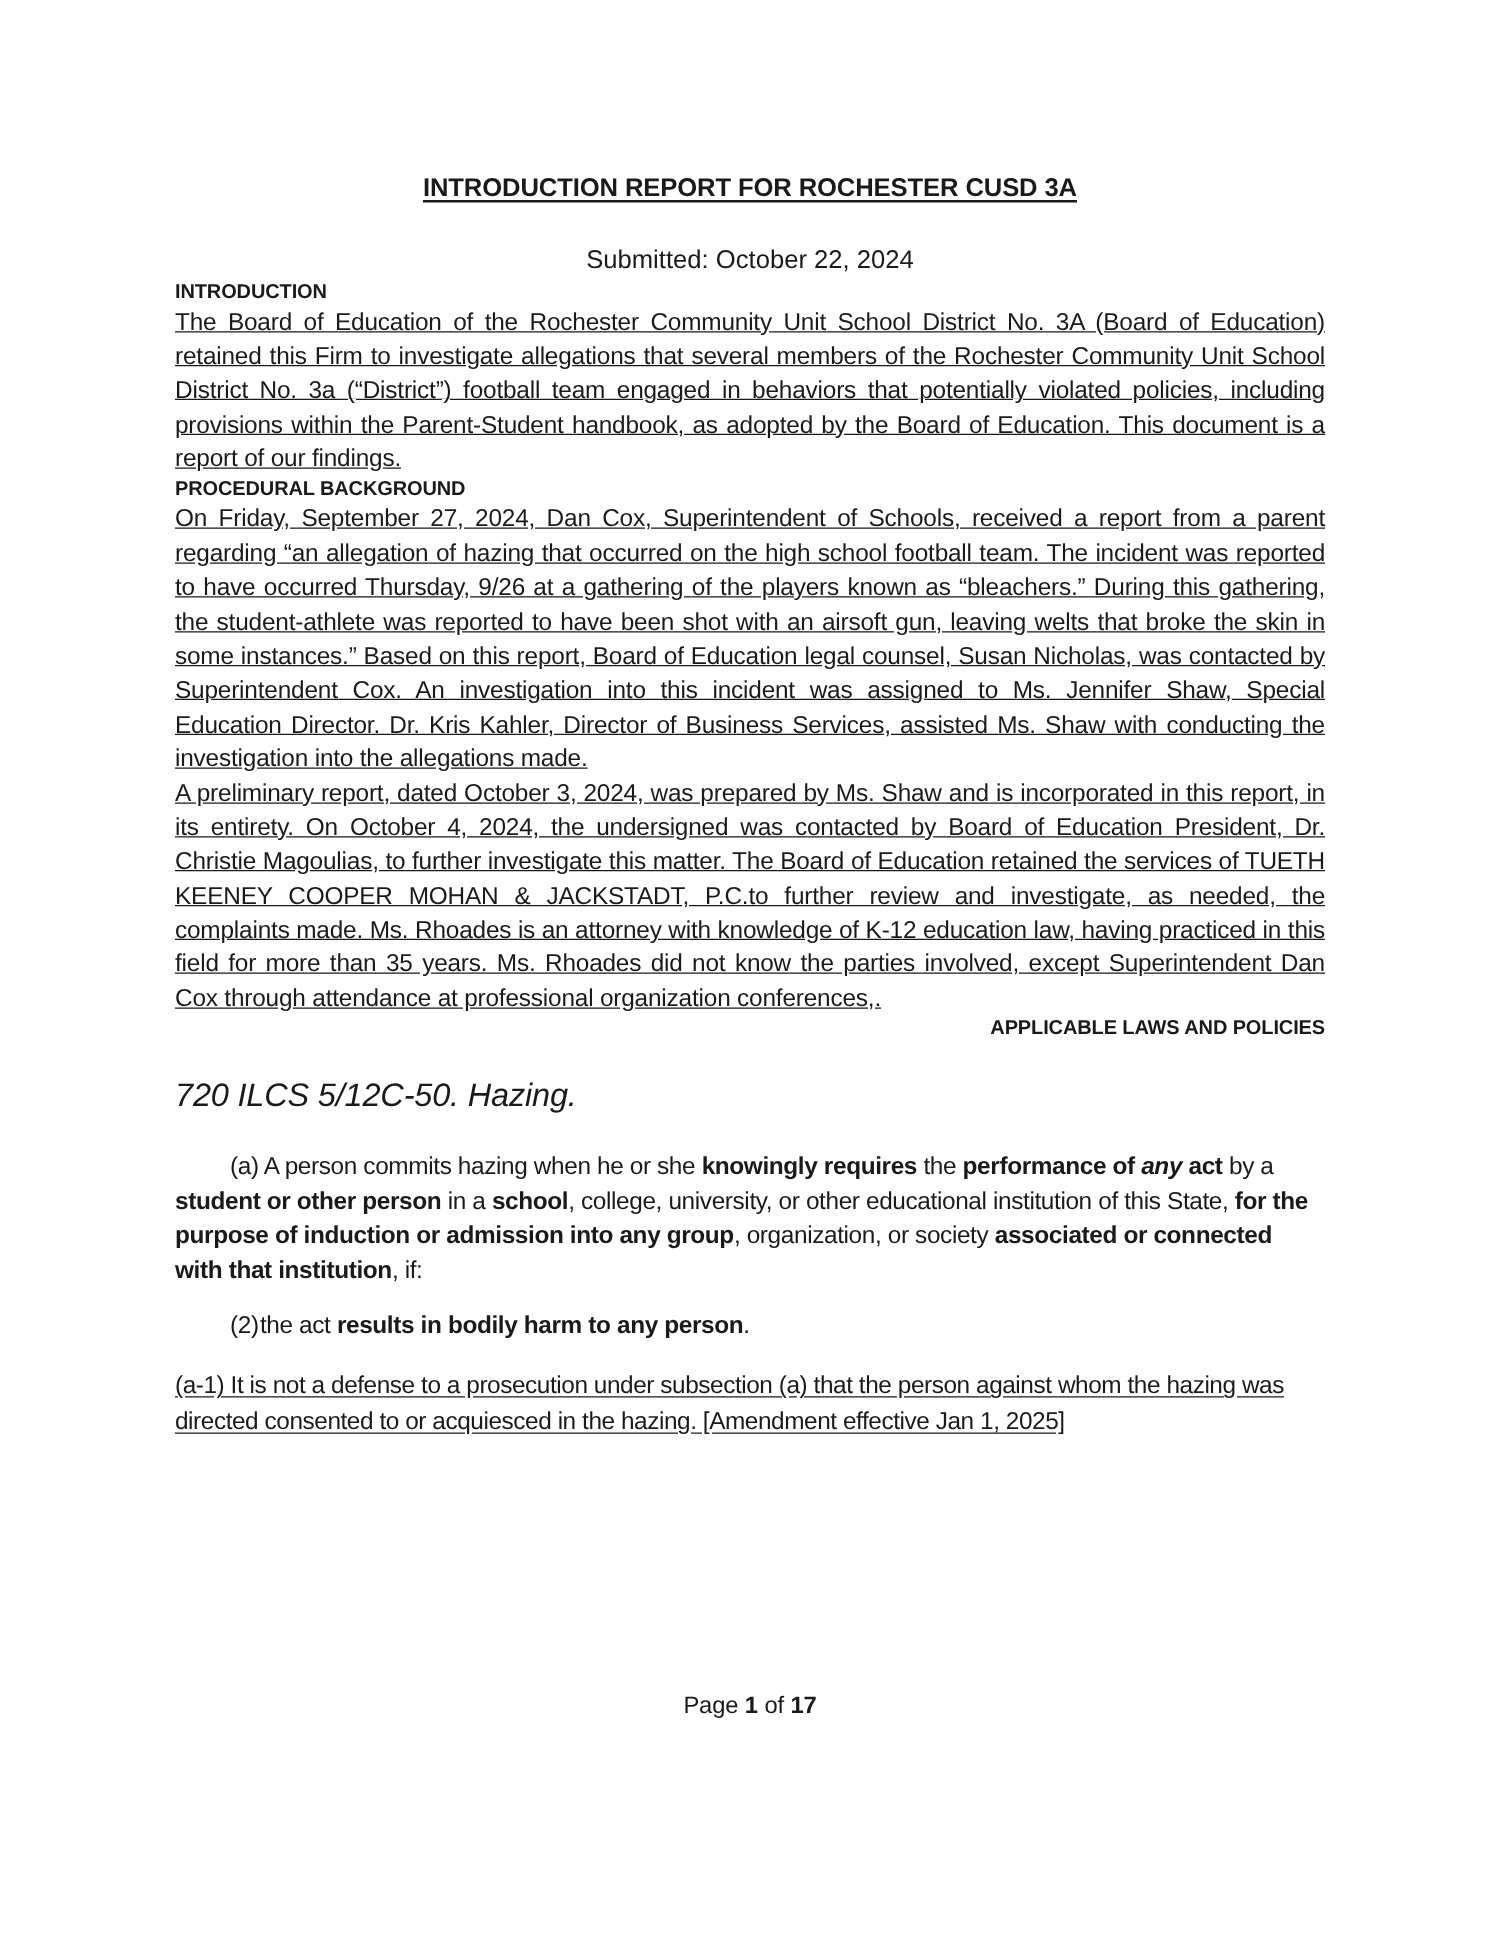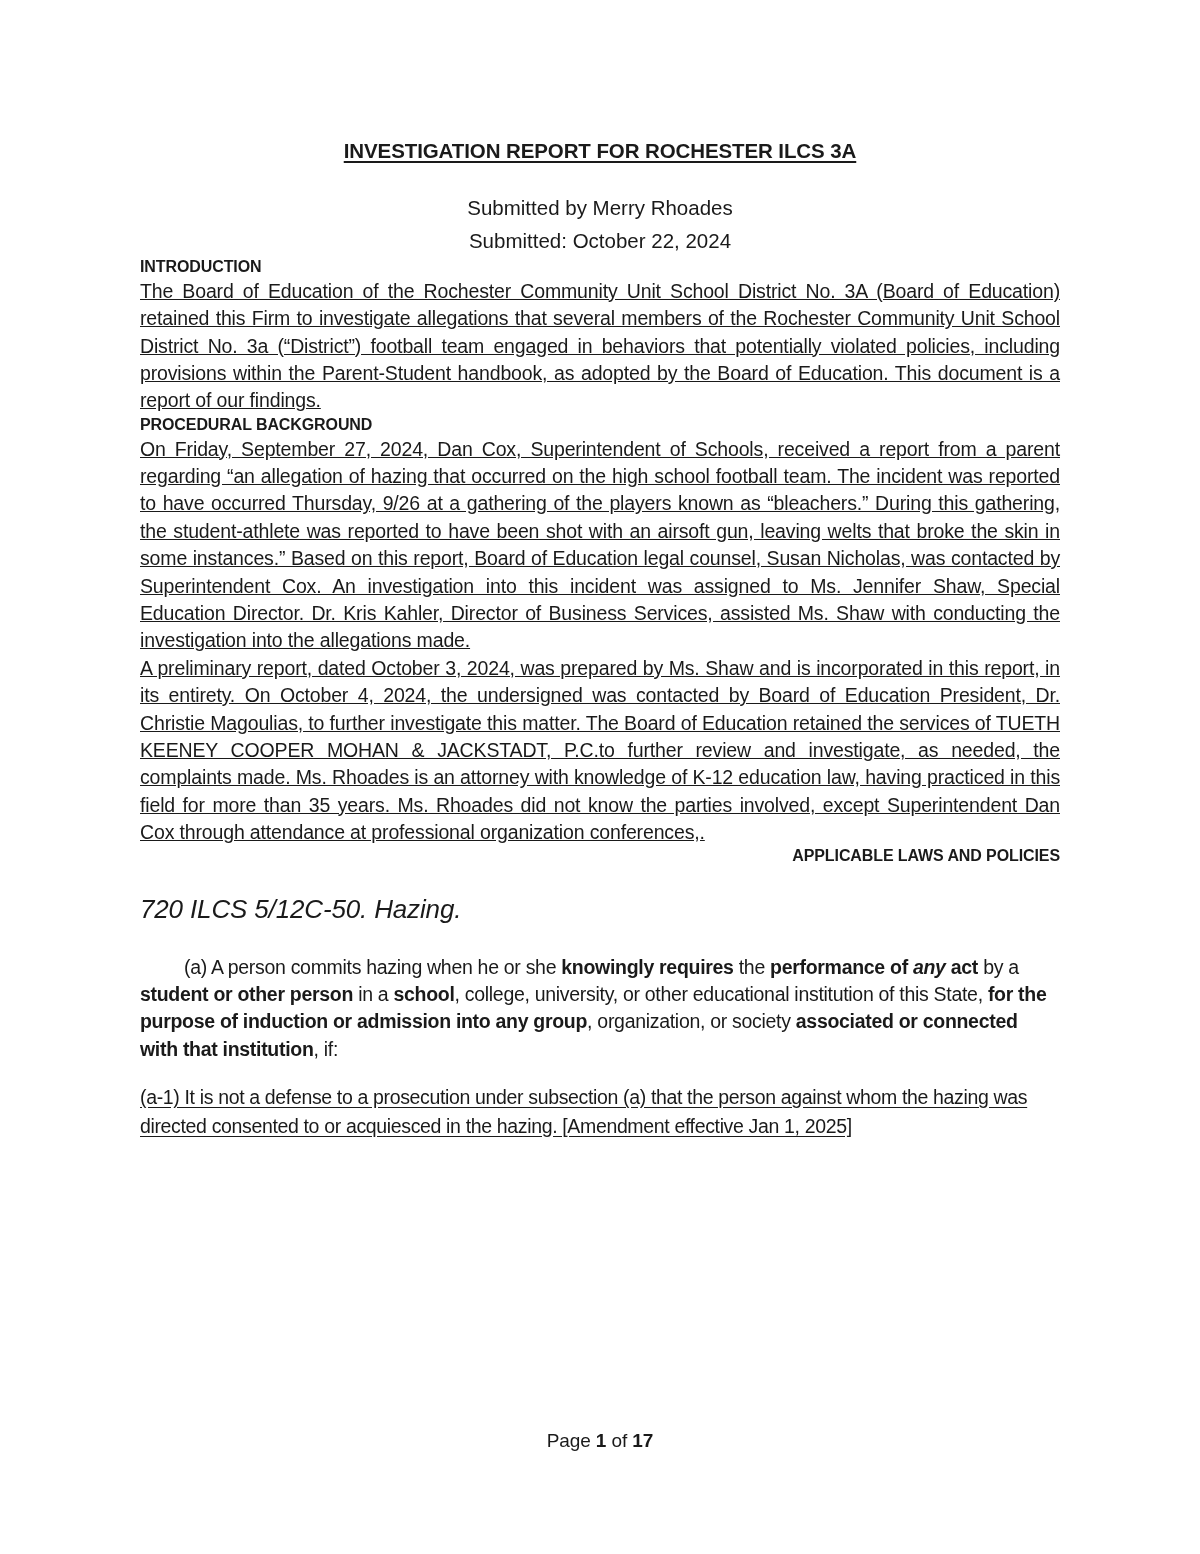--- a/index.html
+++ b/index.html
@@ -114,53 +114,53 @@
     text-align: left;
     text-decoration: underline;
     text-underline-offset: 3px;
   }
 
   
   .page-footer {
     position: absolute;
     left: 0;
     right: 0;
-    top: 1430px;
+    top: 1354px;
     text-align: center;
     font-size: 19px;
     letter-spacing: -0.1px;
   }
   .page-footer b { font-weight: 700; }
 
   b, strong { font-weight: 700; }
   i, em { font-style: italic; text-align: center; }
 </style>
 </head>
 <body>
 
 <div class="page">
 
-  <h1 class="doc-title"><span>INVESTIGATION REPORT FOR ROCHESTER ILCS 3A</span></h1>
+  <h1 class="doc-title"><span>INTRODUCTION REPORT FOR ROCHESTER CUSD 3A</span></h1>
 
   <div class="subtitle-block">
-    <span class="subtitle-line">Submitted by Merry Rhoades</span>
     <span class="subtitle-line">Submitted: October 22, 2024</span>
   </div>
 
   <h2 class="section-heading h-intro">INTRODUCTION</h2>
   <p class="body-par p-intro">The Board of Education of the Rochester Community Unit School District No. 3A (Board of Education) retained this Firm to investigate allegations that several members of the Rochester Community Unit School District No. 3a (“District”) football team engaged in behaviors that potentially violated policies, including provisions within the Parent-Student handbook, as adopted by the Board of Education. This document is a report of our findings.</p>
 
   <h2 class="section-heading h-procedural">PROCEDURAL BACKGROUND</h2>
   <p class="body-par p-proc-1">On Friday, September 27, 2024, Dan Cox, Superintendent of Schools, received a report from a parent regarding “an allegation of hazing that occurred on the high school football team. The incident was reported to have occurred Thursday, 9/26 at a gathering of the players known as “bleachers.” During this gathering, the student-athlete was reported to have been shot with an airsoft gun, leaving welts that broke the skin in some instances.” Based on this report, Board of Education legal counsel, Susan Nicholas, was contacted by Superintendent Cox. An investigation into this incident was assigned to Ms. Jennifer Shaw, Special Education Director. Dr. Kris Kahler, Director of Business Services, assisted Ms. Shaw with conducting the investigation into the allegations made.</p>
   <p class="body-par p-proc-2">A preliminary report, dated October 3, 2024, was prepared by Ms. Shaw and is incorporated in this report, in its entirety. On October 4, 2024, the undersigned was contacted by Board of Education President, Dr. Christie Magoulias, to further investigate this matter. The Board of Education retained the services of TUETH KEENEY COOPER MOHAN &amp; JACKSTADT, P.C.to further review and investigate, as needed, the complaints made. Ms. Rhoades is an attorney with knowledge of K-12 education law, having practiced in this field for more than 35 years. Ms. Rhoades did not know the parties involved, except  Superintendent Dan Cox through attendance at professional organization conferences,.</p>
 
   <h2 class="section-heading h-applicable">APPLICABLE LAWS AND POLICIES</h2>
   <p class="statute-cite">720 ILCS 5/12C-50. Hazing.</p>
 
   <p class="statute-a"><span>(a)</span><span> A person commits hazing when he or she </span><b>knowingly requires</b><span> the </span><b><span>performance of </span><i>any</i><span> act</span></b><span> by a </span><b>student or other person</b><span> in a </span><b>school</b><span>, college, university, or other educational institution of this State, </span><b>for the purpose of induction or admission into any group</b><span>, organization, or society </span><b>associated or connected with that institution</b><span>, if:</span></p>
 
 
+  <p class="statute-item"><span class="num">(2)</span><span>the act </span><b>results in bodily harm to any person</b><span>.</span></p>
 
   <p class="statute-a1">(a-1) It is not a defense to a prosecution under subsection (a) that the person against whom the hazing was directed consented to or acquiesced in the hazing. [Amendment effective Jan 1, 2025]</p>
 
   <div class="page-footer"><span>Page </span><b>1</b><span> of </span><b>17</b></div>
 
 </div>
 
 </body></html>

